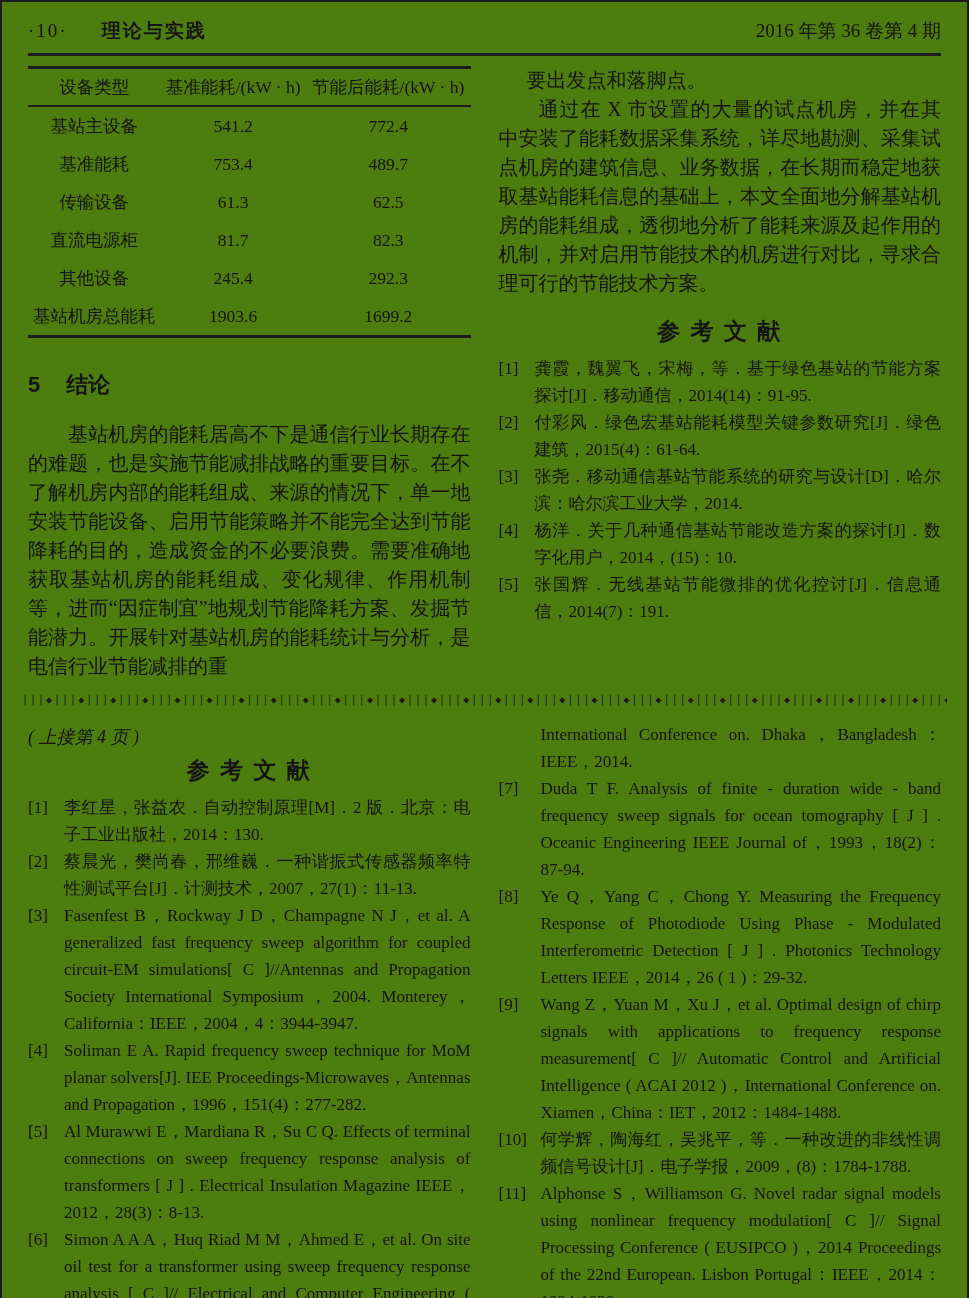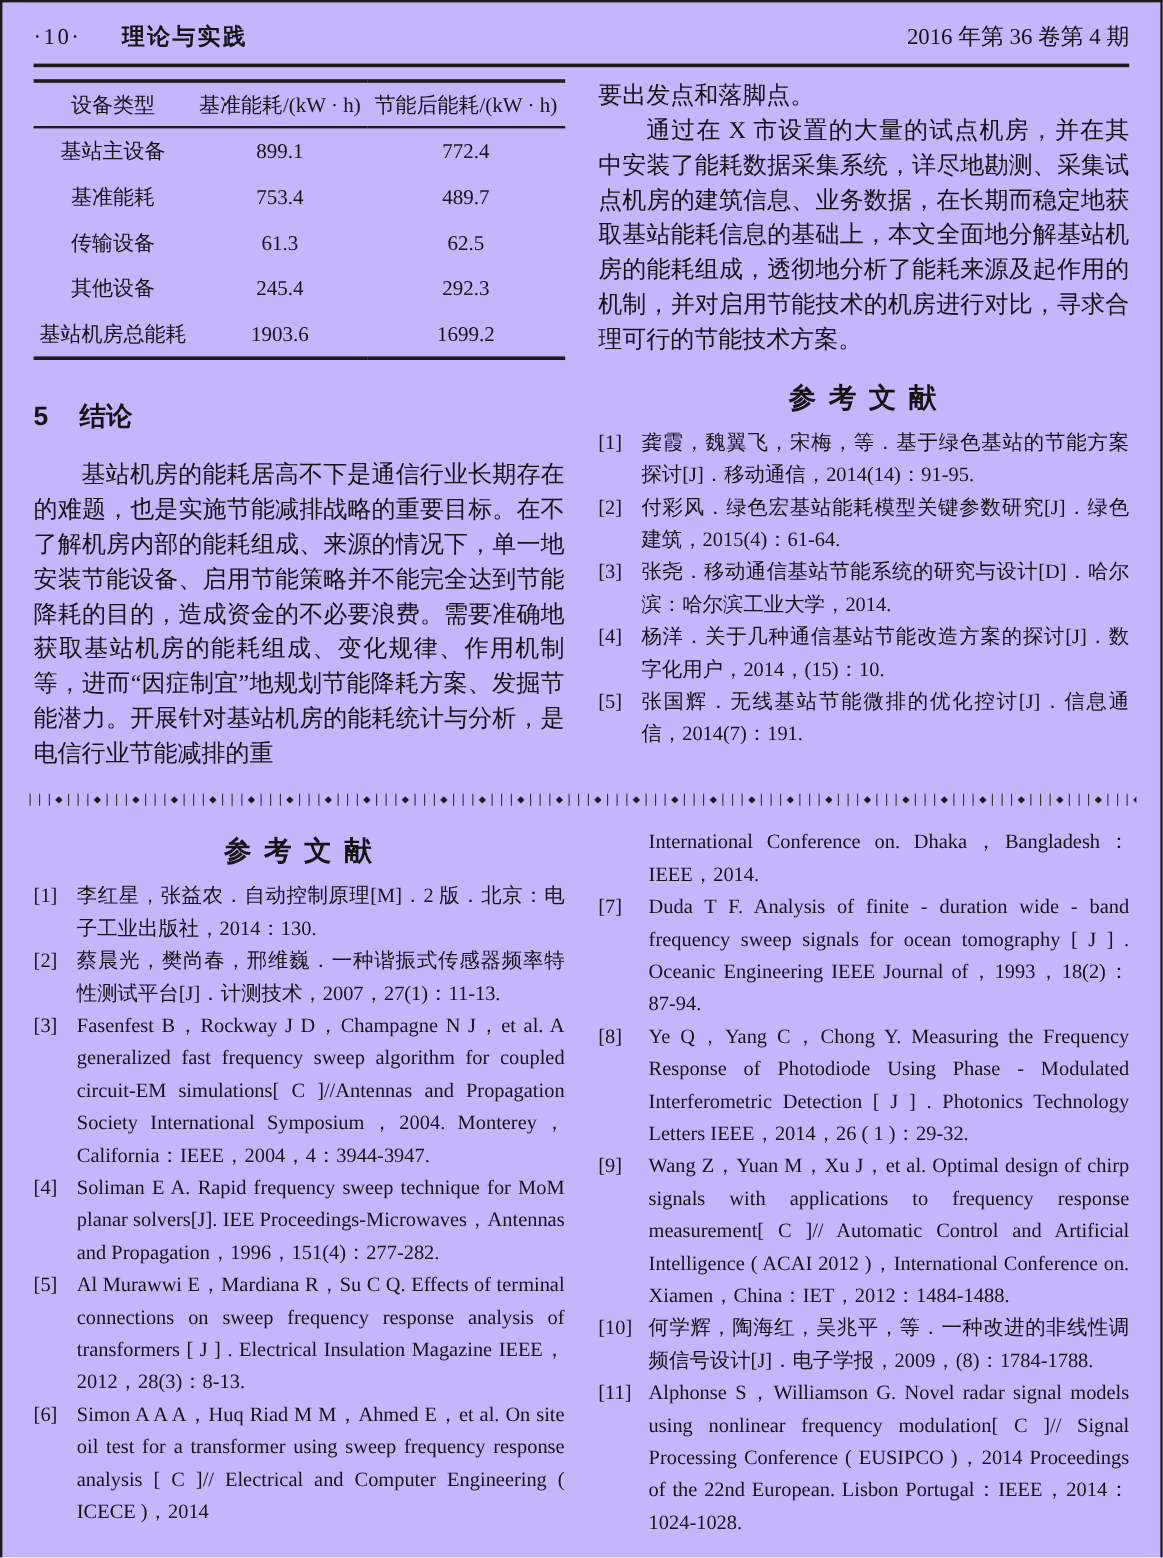--- a/index.html
+++ b/index.html
@@ -1,20 +1,20 @@
 <!DOCTYPE html>
 <html><head>
 <meta charset="utf-8">
 <style>
   html,body { margin:0; padding:0; background:#ffffff; }
   .page {
     position:relative;
     width:969px; height:1298px;
     box-sizing:border-box;
-    background:#c4b5fd;
+    background:#4d7c0f;
     border-top:2px solid #1c1c1c;
     border-left:2px solid #1c1c1c;
     border-right:2px solid #1c1c1c;
     padding:0 26px;
     overflow:hidden;
     color:#141414;
     font-family:"Liberation Serif","DejaVu Serif",serif;
   }
   
   .running-head {
@@ -54,21 +54,21 @@
   .section-heading {
     font-family:Liberation Sans, sans-serif;
     font-weight:bold; font-size:22px;
     margin:32px 0 20px;
   }
   .section-heading .sec-no { margin-right:26px; }
   .para {
     font-size:20px; line-height:29px; text-align:justify;
     margin:0; text-indent:2em;
   }
-  .para.no-indent { text-indent:0; }
+  .para.no-indent { text-indent:0;margin-left:28px; }
 
   
   .refs-heading {
     font-family:"Liberation Sans","DejaVu Sans",sans-serif;
     font-weight:bold; font-size:23px; text-align:center;
     letter-spacing:2px; margin:18px 0 8px;
   }
   .ref-list { font-size:17px; line-height:27px; }
   .ref { display:flex; margin:0; }
   .ref-label { flex:0 0 36px; }
@@ -107,36 +107,41 @@
 
           <th>设备类型</th>
               <th>基准能耗/(kW · h)</th>
               <th>节能后能耗/(kW · h)</th>
             </tr>
         </thead>
         <tbody>
 
             <tr>
               <td>基站主设备</td>
-              <td>899.1</td>
+              <td>541.2</td>
               <td>772.4</td>
             </tr>
 
             <tr>
               <td>基准能耗</td>
               <td>753.4</td>
               <td>489.7</td>
             </tr>
 
             <tr>
               <td>传输设备</td>
               <td>61.3</td>
               <td>62.5</td>
             </tr>
 
+            <tr>
+              <td>直流电源柜</td>
+              <td>81.7</td>
+              <td>82.3</td>
+            </tr>
 
             <tr>
               <td>其他设备</td>
               <td>245.4</td>
               <td>292.3</td>
             </tr>
 
             <tr>
               <td>基站机房总能耗</td>
               <td>1903.6</td>
@@ -184,20 +189,21 @@
           </div>
         </div>
     </div>
   </div>
 
   <div class="section-divider">|||◆|||◆|||◆|||◆|||◆|||◆|||◆|||◆|||◆|||◆|||◆|||◆|||◆|||◆|||◆|||◆|||◆|||◆|||◆|||◆|||◆|||◆|||◆|||◆|||◆|||◆|||◆|||◆|||◆|||◆|||◆|||◆|||◆|||◆|||◆|||◆|||◆|||◆|||◆|||◆||</div>
 
   <div class="columns bottom-columns">
 
     <div class="col">
+      <div class="continued-note">( 上接第 4 页 )</div>
       <div class="refs-heading" style="margin-top:6px;">参 考 文 献</div>
       <div class="ref-list">
 
           <div class="ref">
             <span class="ref-label">[1]</span>
             <span class="ref-text">李红星，张益农．自动控制原理[M]．2 版．北京：电子工业出版社，2014：130.</span>
           </div>
 
           <div class="ref">
             <span class="ref-label">[2]</span>

